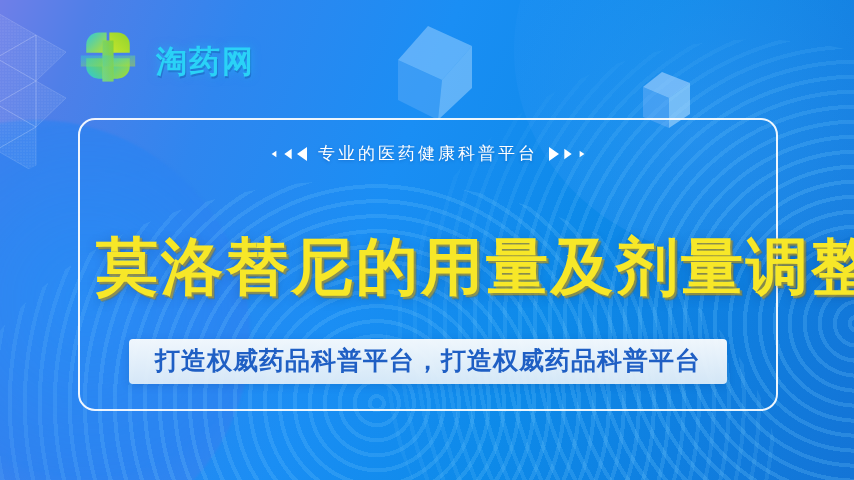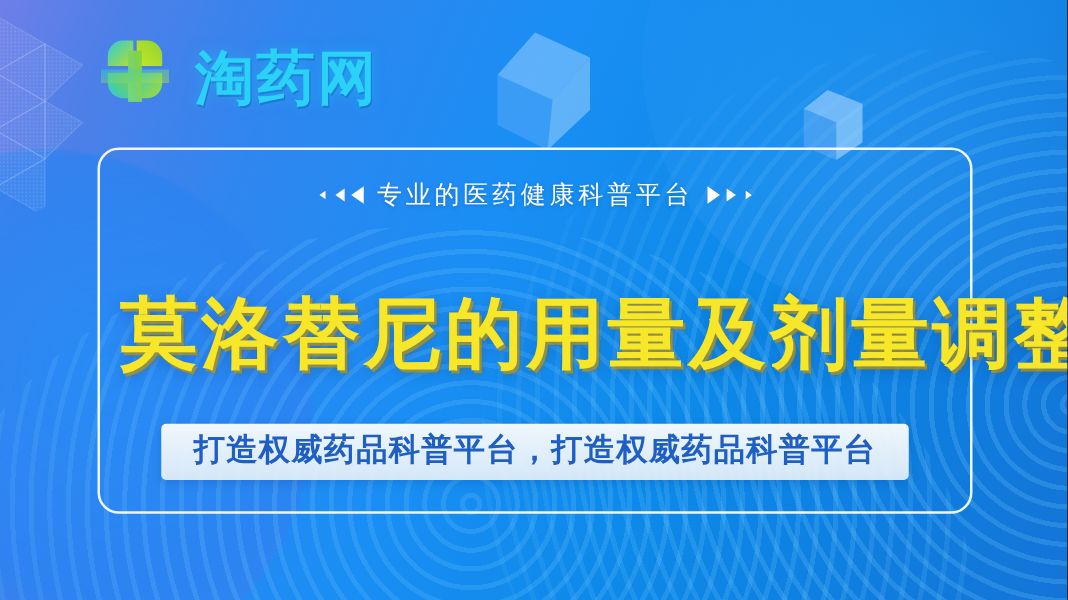--- a/index.html
+++ b/index.html
@@ -112,21 +112,21 @@
     position: absolute;
     left: 74px;
     top: 27px;
     display: flex;
     align-items: center;
     gap: 14px;
     z-index: 6;
   }
   .brand-mark { width: 68px; height: 68px; display: block; }
   .brand-name {
-    font-size: 47px;
+    font-size: 31px;
     font-weight: 700;
     letter-spacing: 2px;
     color: #2ad2f7;
     text-shadow: 0 0 10px rgba(30,190,245,.55), 1px 2px 0 rgba(10,60,140,.35);
     line-height: 1;
     white-space: nowrap;
   }
 
   
   .frame {
@@ -145,21 +145,21 @@
     left: 0;
     right: 0;
     top: 22px;
     display: flex;
     align-items: center;
     justify-content: center;
     gap: 11px;
     z-index: 5;
   }
   .tagline-text {
-    font-size: 20px;
+    font-size: 17px;
     font-weight: 500;
     color: #ffffff;
     letter-spacing: 3px;
     white-space: nowrap;
     text-shadow: 0 1px 3px rgba(10,60,140,.35);
   }
   .arrows { display: flex; align-items: center; gap: 4px; }
   .tri {
     width: 0; height: 0;
     border-top: 7px solid transparent;

